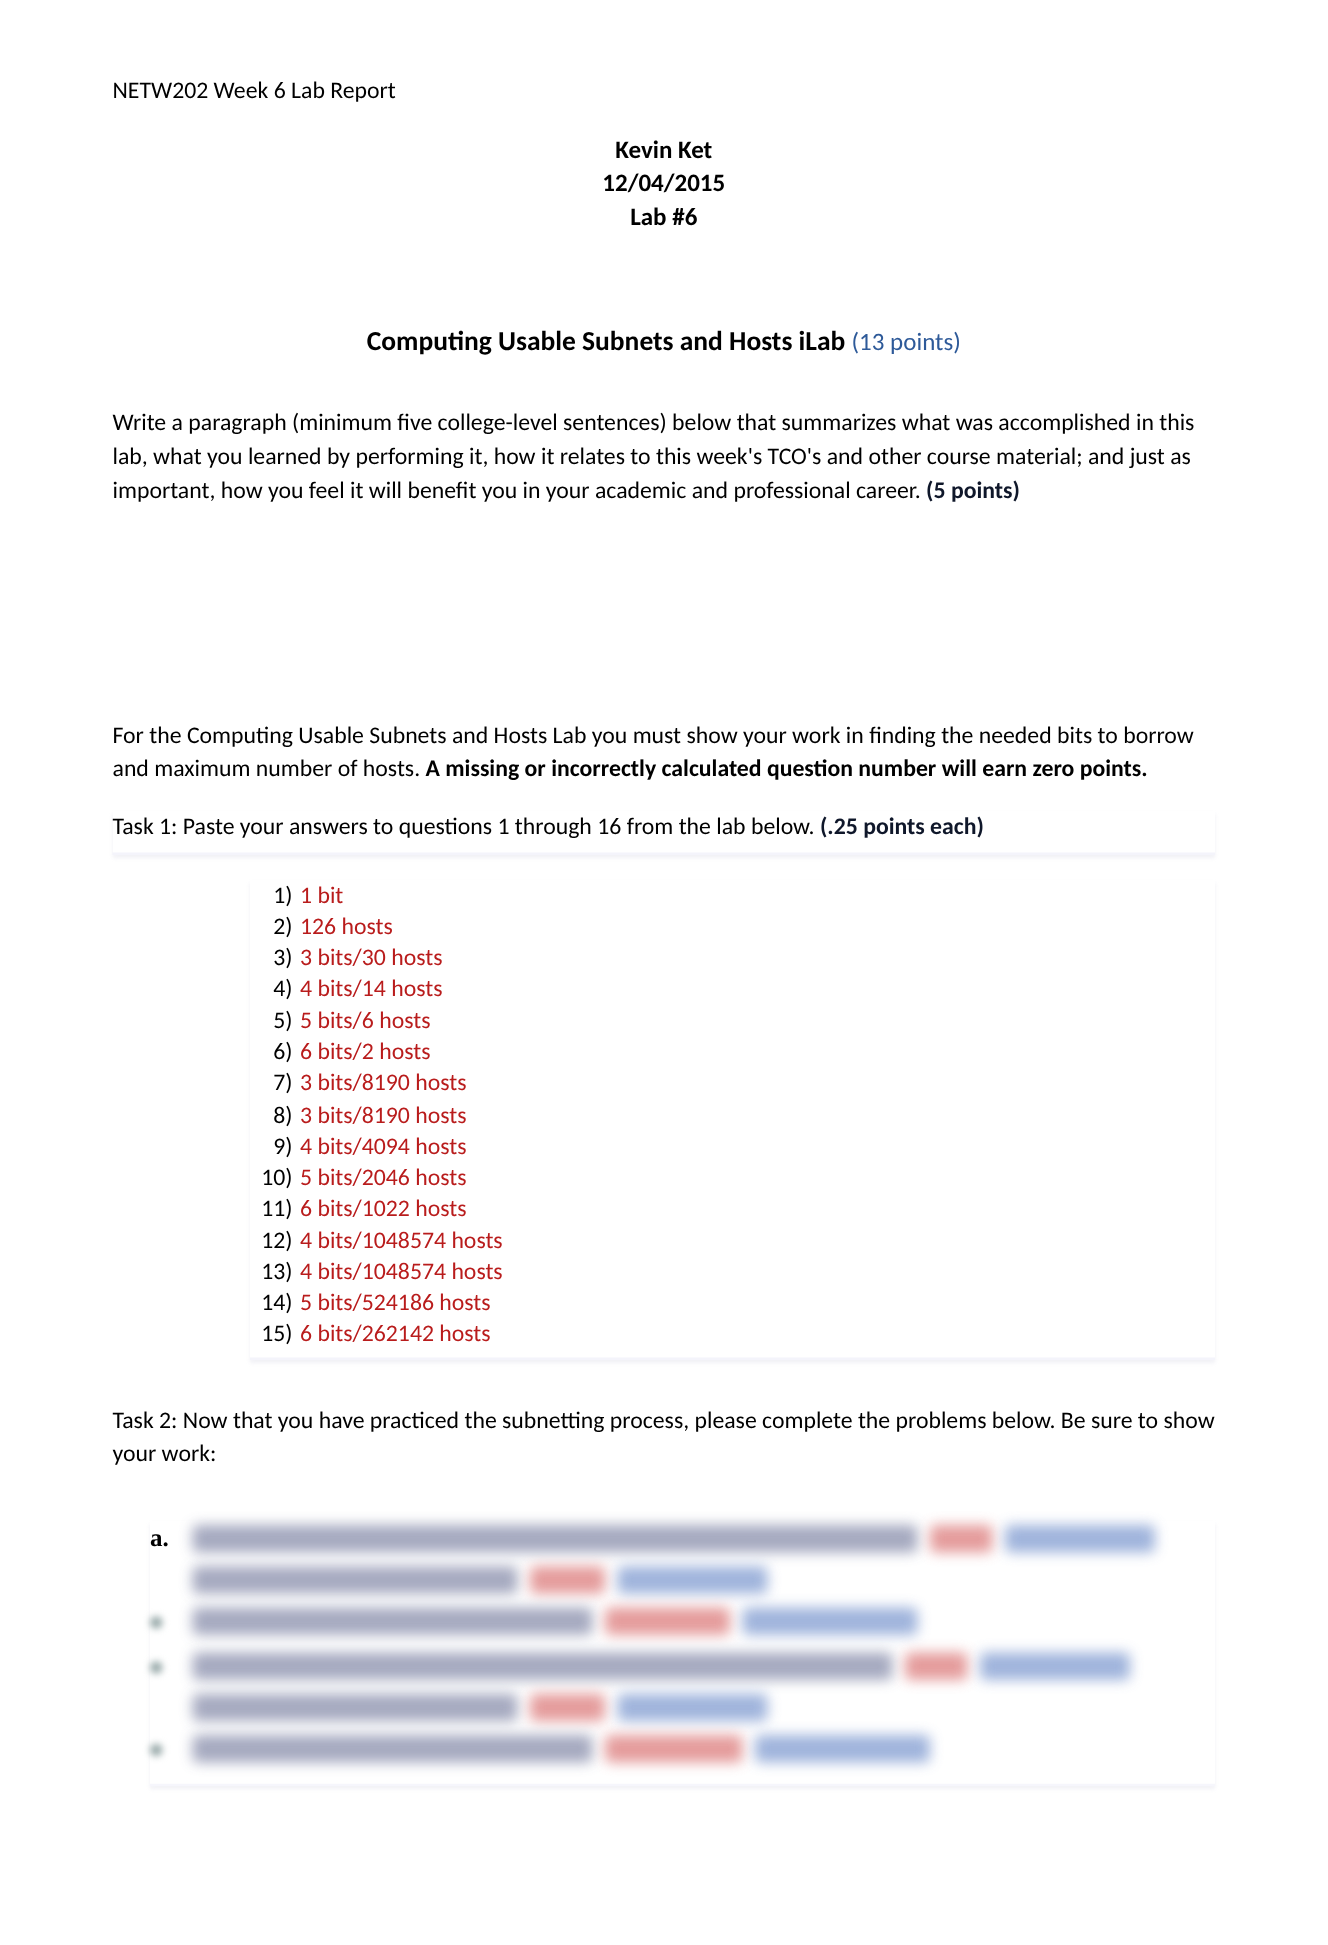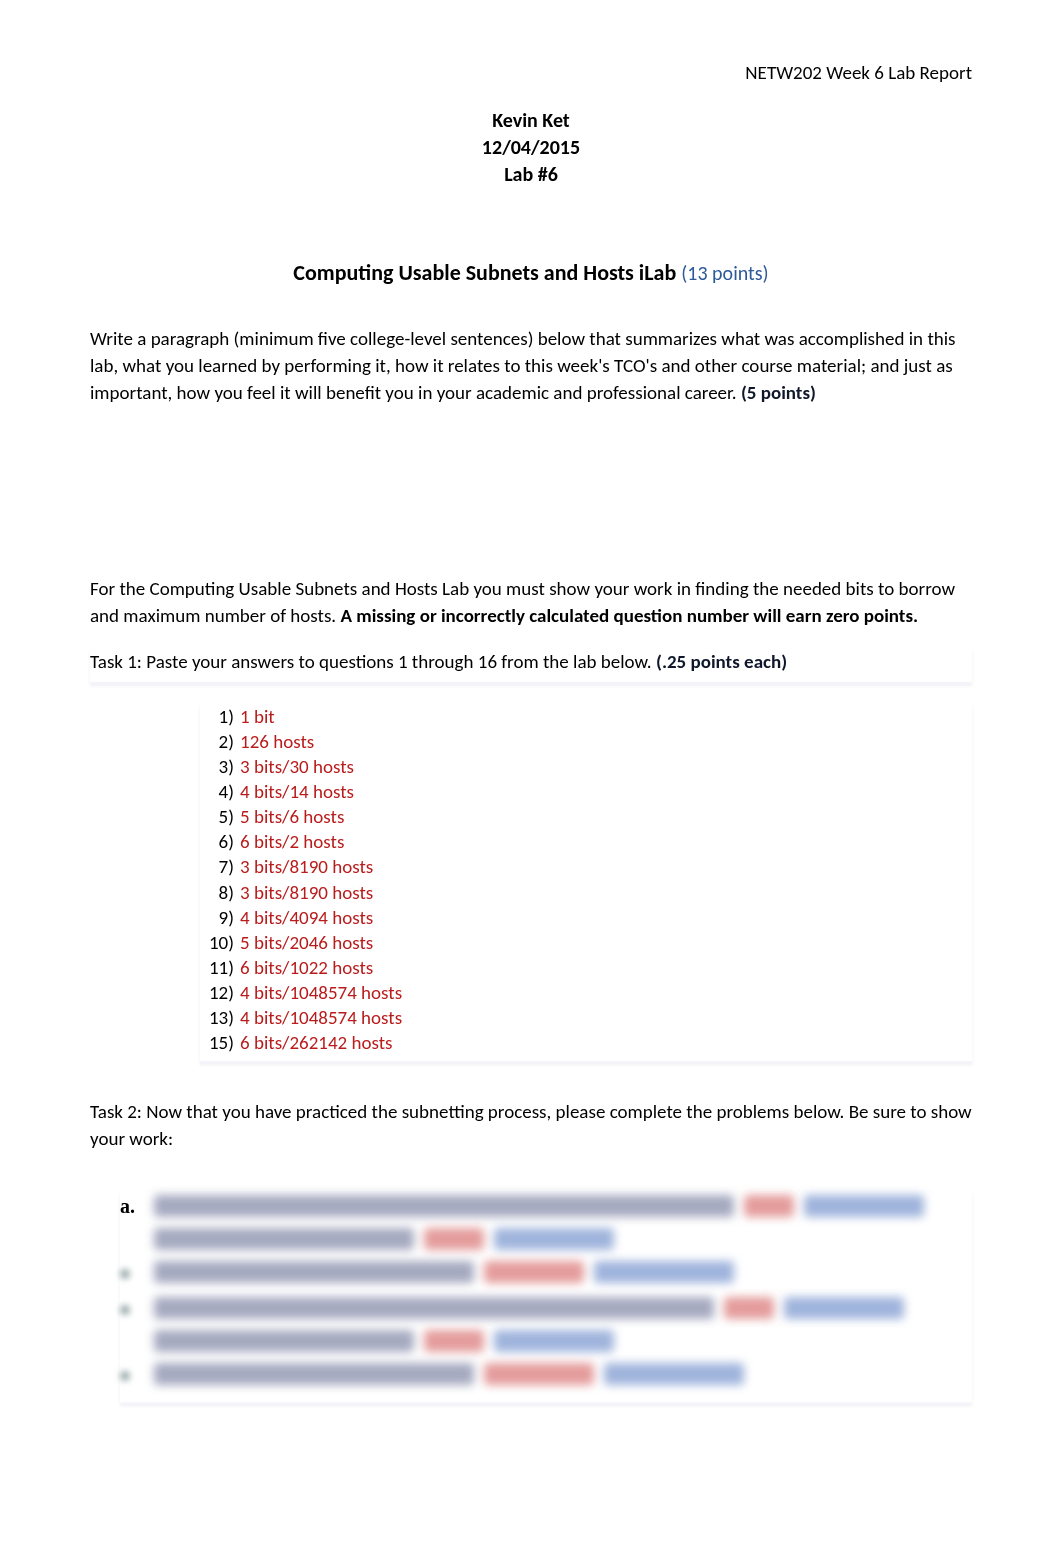--- a/index.html
+++ b/index.html
@@ -6,21 +6,21 @@
     body {
       font-family: Calibri, Arial, sans-serif;
       background: #fff;
       width: 1062px;
       padding: 60px 90px;
       color: #000;
       font-size: 19px;
       line-height: 1.4;
     }
     .doc-title {
-      text-align: right;
+      text-align: left;
       font-size: 19px;
       margin-bottom: 20px;
     }
     .header-block { margin-bottom: 70px; }
     .header-line { font-size: 20px; line-height: 1.35; }
     .bold { font-weight: bold; text-align: center; }
     .section-title {
       text-align: center;
       font-size: 22px;
       margin-bottom: 38px;
@@ -158,20 +158,24 @@
     </div>
     <div class="answer-row">
       <span class="answer-num">12)</span>
       <span class="answer-val">4 bits/1048574 hosts</span>
     </div>
     <div class="answer-row">
       <span class="answer-num">13)</span>
       <span class="answer-val">4 bits/1048574 hosts</span>
     </div>
     <div class="answer-row">
+      <span class="answer-num">14)</span>
+      <span class="answer-val">5 bits/524186 hosts</span>
+    </div>
+    <div class="answer-row">
       <span class="answer-num">15)</span>
       <span class="answer-val">6 bits/262142 hosts</span>
     </div>
   </div>
 
 <div class="para task2-block">Task 2:  Now that you have practiced the subnetting process, please complete the problems below. Be sure to show your work:</div>
 
 <div class="obscured-list" id="obscured-list">
     <div class="obscured-row">
       <div class="obscured-label">a.</div>

